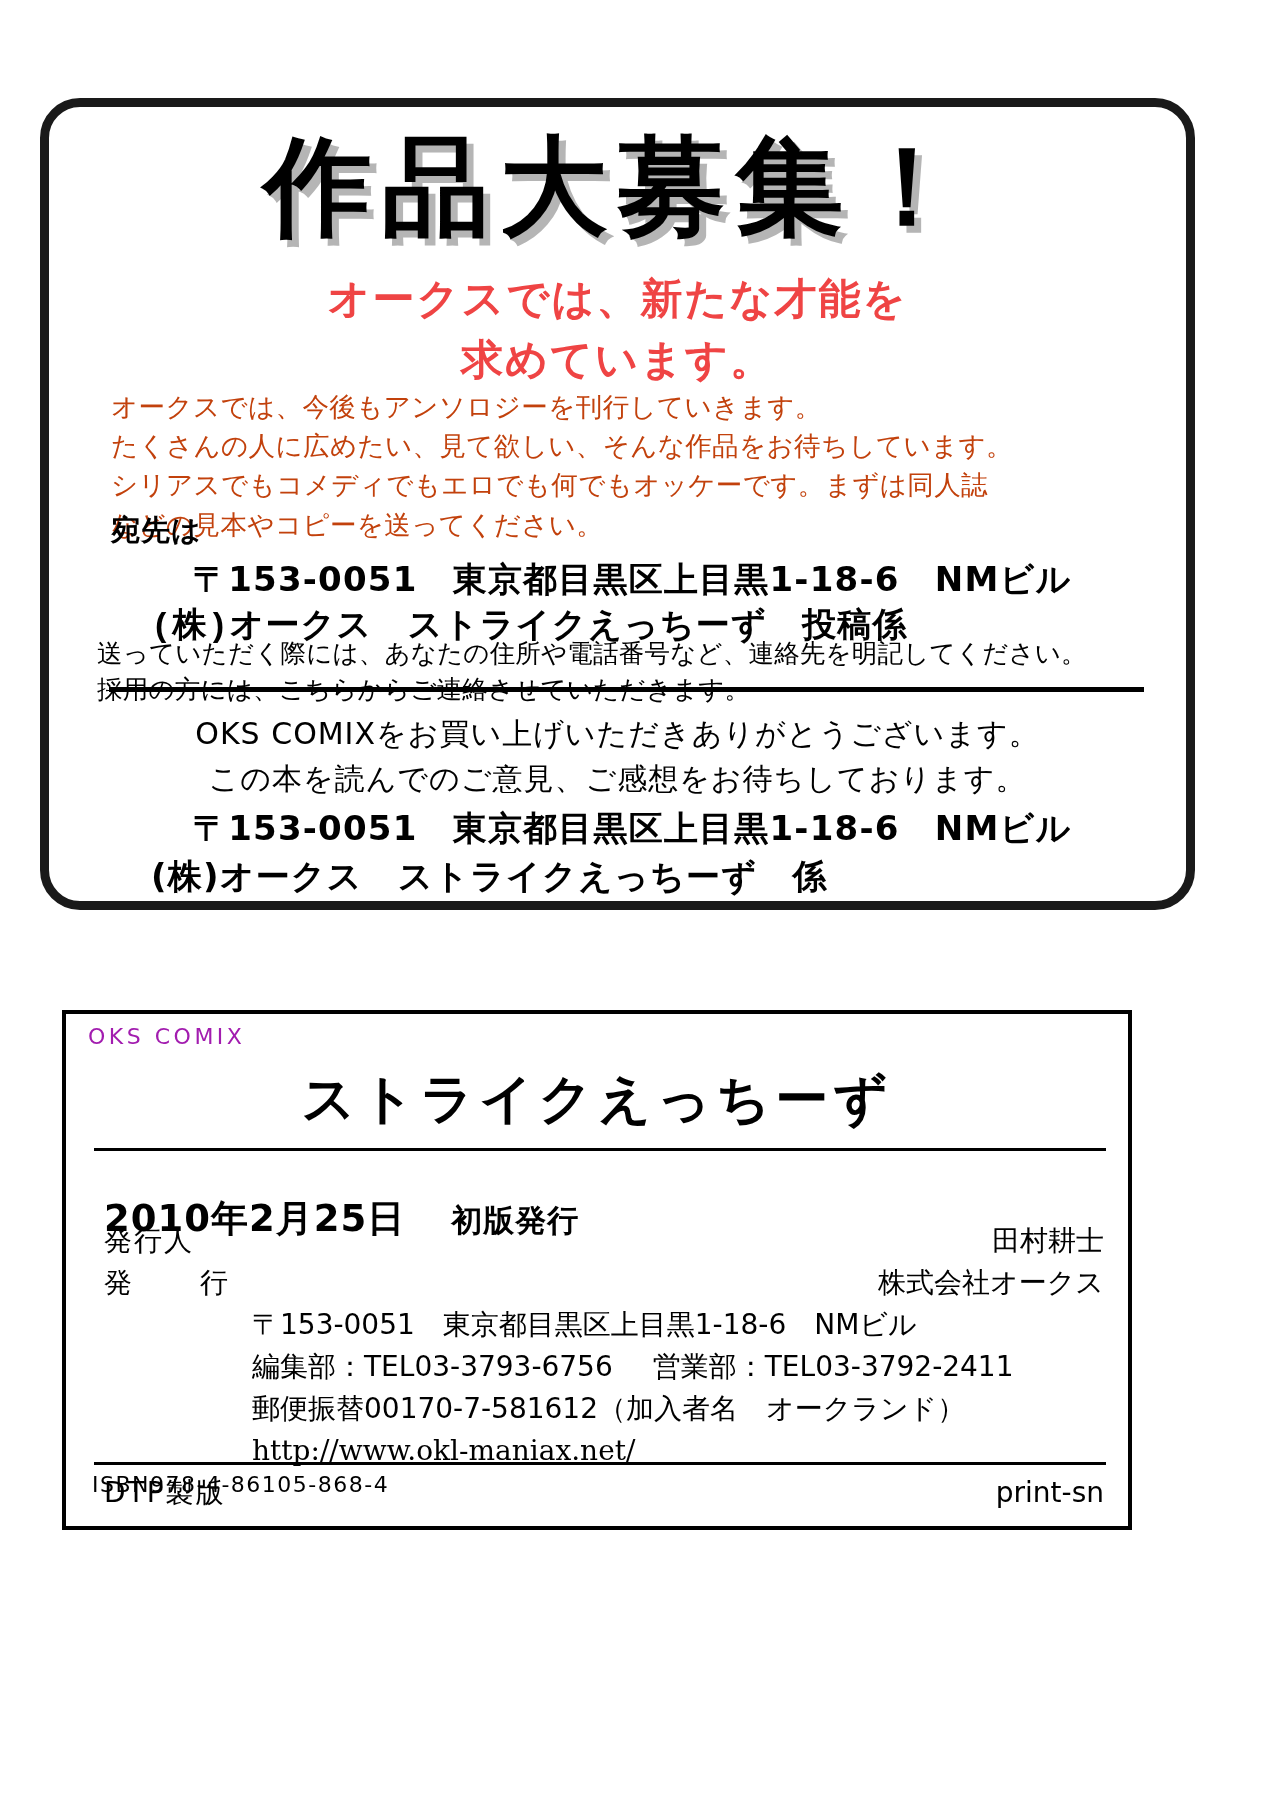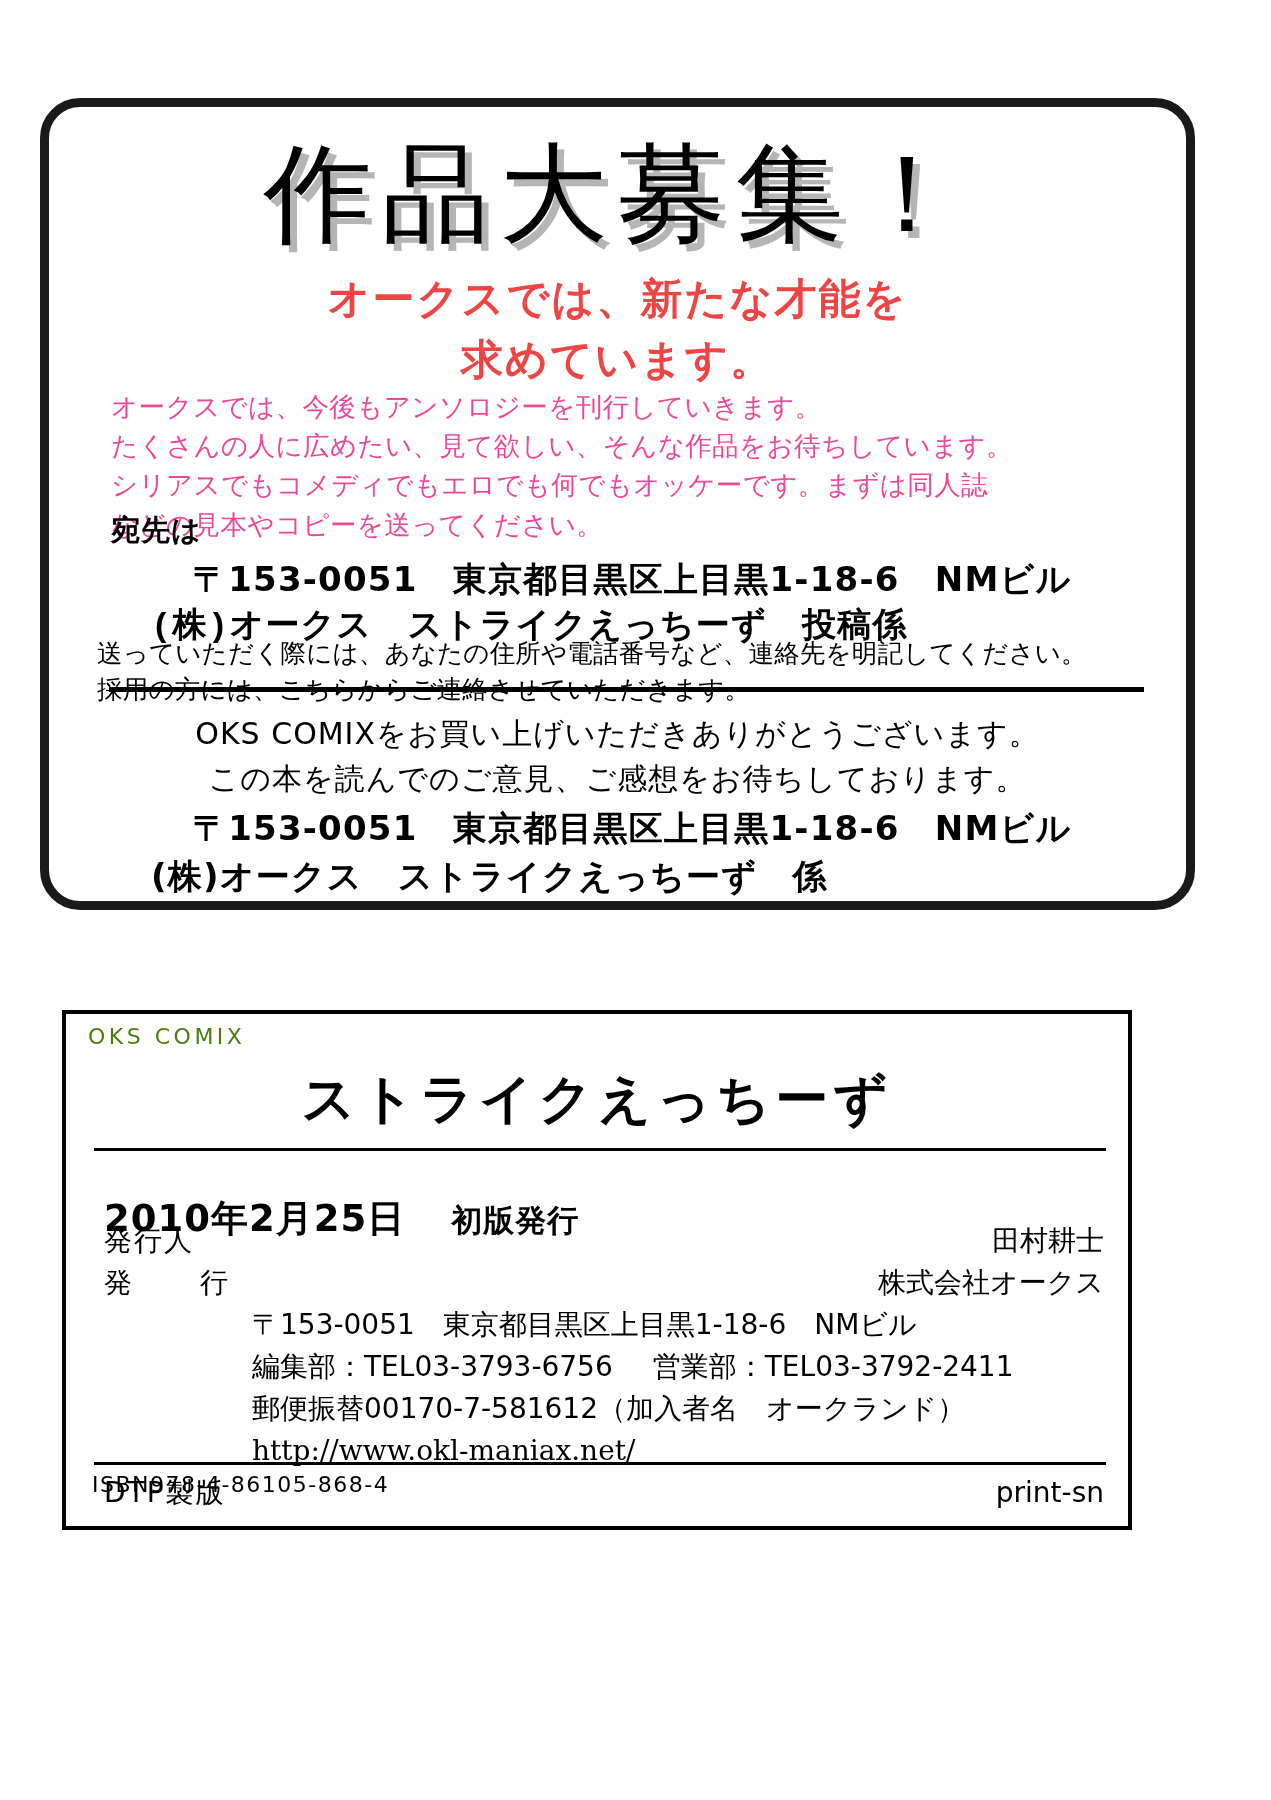--- a/index.html
+++ b/index.html
@@ -29,28 +29,27 @@
     background: #ffffff;
   }
 
   .headline {
     position: absolute;
     left: 0;
     top: 18px;
     width: 100%;
     text-align: center;
     font-family: "DejaVu Sans", "Liberation Sans", sans-serif;
-    font-weight: normal;
+    font-weight: bold;
     font-size: 108px;
     letter-spacing: 10px;
     line-height: 1.15;
     color: #000000;
     text-shadow: 7px 7px 0 rgba(120,120,120,0.55);
     white-space: nowrap;
-    margin-top: 7px;
   }
 
   .subhead {
     position: absolute;
     left: 0;
     top: 162px;
     width: 100%;
     text-align: center;
     font-weight: bold;
     font-size: 42px;
@@ -60,21 +59,21 @@
   }
 
   .body-block {
     position: absolute;
     left: 62px;
     top: 280px;
     width: 1030px;
     font-size: 26.5px;
     line-height: 1.48;
     letter-spacing: 0.4px;
-    color: #ec4899;
+    color: #c2410c;
     font-weight: 500;
   }
   .body-block .line { white-space: nowrap; }
 
   .label-atesaki {
     position: absolute;
     left: 62px;
     top: 404px;
     font-size: 29px;
     font-weight: bold;
@@ -152,21 +151,21 @@
     border: 4px solid #000;
     background: #fff;
   }
 
   .oks-comix {
     position: absolute;
     left: 22px;
     top: 10px;
     font-size: 22px;
     letter-spacing: 3.5px;
-    color: #4d7c0f;
+    color: #a21caf;
     font-weight: 500;
   }
 
   .book-title {
     position: absolute;
     left: 0;
     top: 50px;
     width: 100%;
     text-align: center;
     font-size: 53px;

